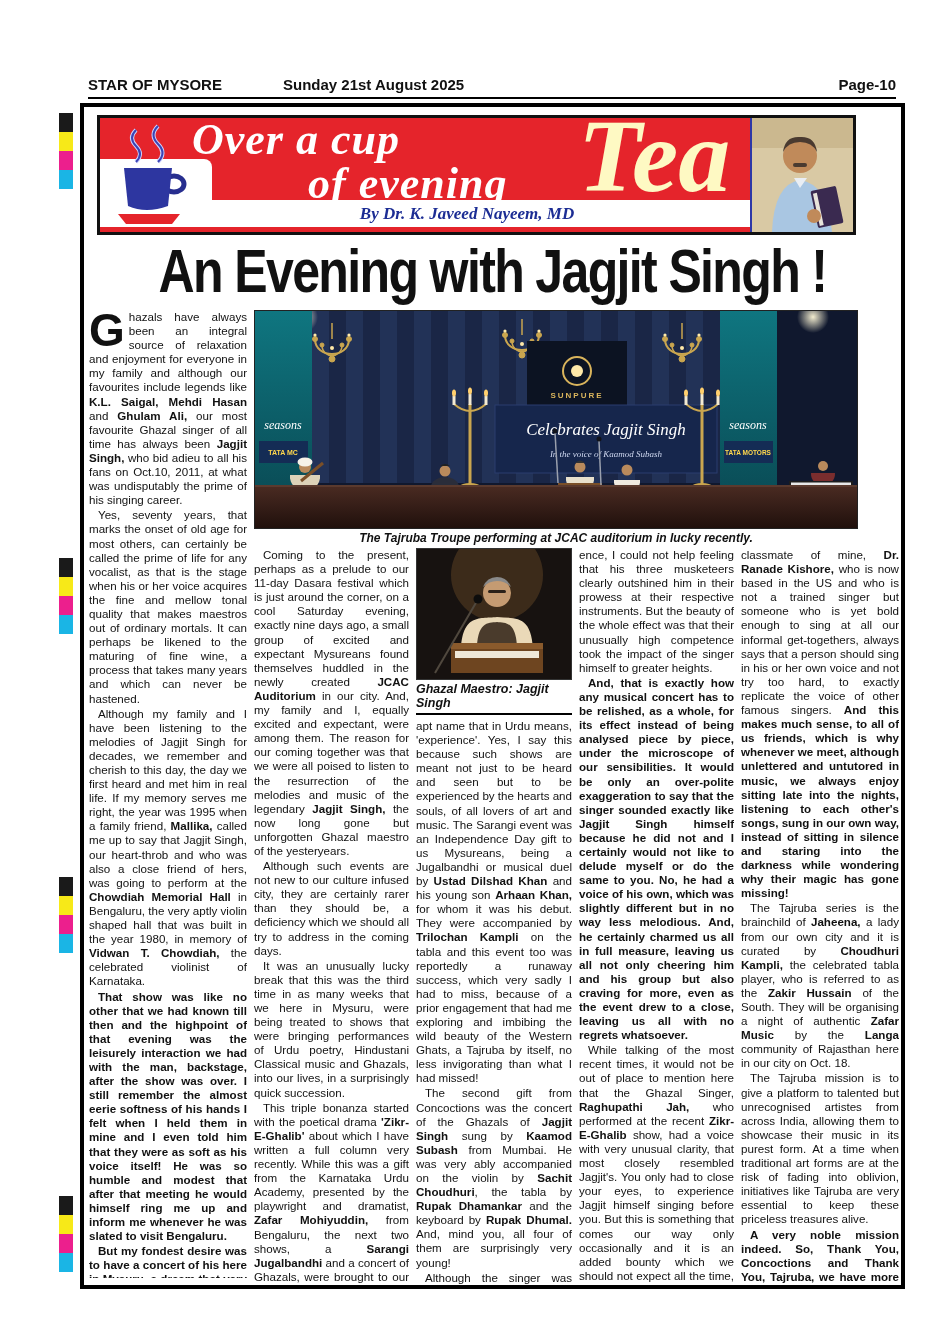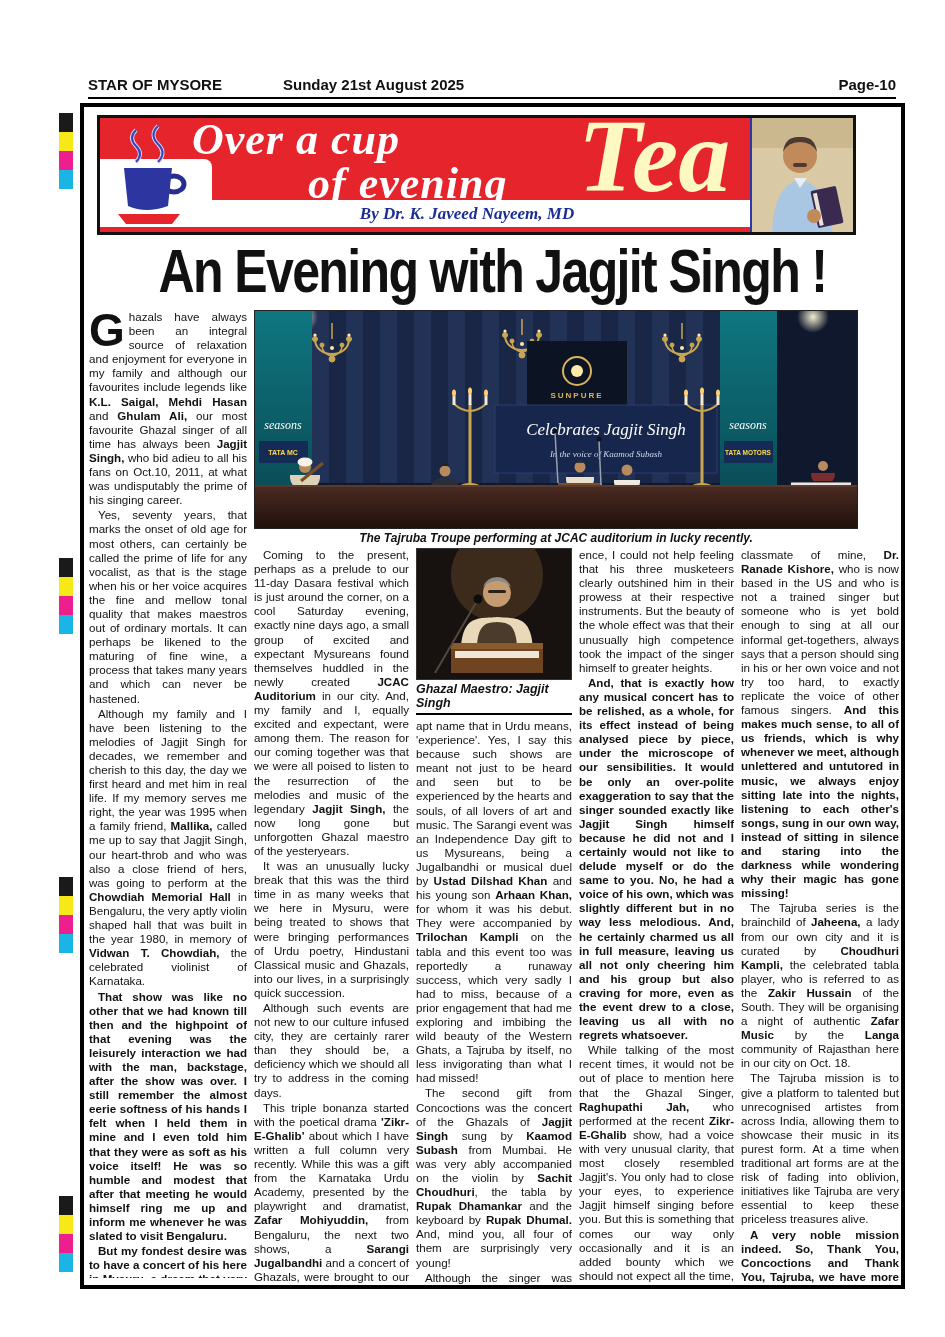--- a/index.html
+++ b/index.html
@@ -263,22 +263,22 @@
 
   <div id="col1" class="col">
       <p class="ni"><span class="dropcap">G</span>hazals have always been an integral source of relaxation and enjoyment for everyone in my family and although our favourites include legends like <b>K.L. Saigal, Mehdi Hasan</b> and <b>Ghulam Ali,</b> our most favourite Ghazal singer of all time has always been <b>Jagjit Singh,</b> who bid adieu to all his fans on Oct.10, 2011, at what was undisputably the prime of his singing career.</p>
       <p>Yes, seventy years, that marks the onset of old age for most others, can certainly be called the prime of life for any vocalist, as that is the stage when his or her voice acquires the fine and mellow tonal quality that makes maestros out of ordinary mortals. It can perhaps be likened to the maturing of fine wine, a process that takes many years and which can never be hastened.</p>
       <p>Although my family and I have been listening to the melodies of Jagjit Singh for decades, we remember and cherish to this day, the day we first heard and met him in real life. If my memory serves me right, the year was 1995 when a family friend, <b>Mallika,</b> called me up to say that Jagjit Singh, our heart-throb and who was also a close friend of hers, was going to perform at the <b>Chowdiah Memorial Hall</b> in Bengaluru, the very aptly violin shaped hall that was built in the year 1980, in memory of <b>Vidwan T. Chowdiah,</b> the celebrated violinist of Karnataka.</p>
       <p class="bp">That show was like no other that we had known till then and the highpoint of that evening was the leisurely interaction we had with the man, backstage, after the show was over. I still remember the almost eerie softness of his hands I felt when I held them in mine and I even told him that they were as soft as his voice itself! He was so humble and modest that after that meeting he would himself ring me up and inform me whenever he was slated to visit Bengaluru.</p>
       <p class="bp">But my fondest desire was to have a concert of his here in Mysuru, a dream that very sadly remained unfulfilled.</p>
     </div>
   <div id="col2" class="col">
       <p>Coming to the present, perhaps as a prelude to our 11-day Dasara festival which is just around the corner, on a cool Saturday evening, exactly nine days ago, a small group of excited and expectant Mysureans found themselves huddled in the newly created <b>JCAC Auditorium</b> in our city. And, my family and I, equally excited and expectant, were among them. The reason for our coming together was that we were all poised to listen to the resurrection of the melodies and music of the legendary <b>Jagjit Singh,</b> the now long gone but unforgotten Ghazal maestro of the yesteryears.</p>
+      <p>Although such events are not new to our culture infused city, they are certainly rarer than they should be, a deficiency which we should all try to address in the coming days.</p>
       <p>It was an unusually lucky break that this was the third time in as many weeks that we here in Mysuru, were being treated to shows that were bringing performances of Urdu poetry, Hindustani Classical music and Ghazals, into our lives, in a surprisingly quick succession.</p>
-      <p>Although such events are not new to our culture infused city, they are certainly rarer than they should be, a deficiency which we should all try to address in the coming days.</p>
       <p>This triple bonanza started with the poetical drama <b>'Zikr-E-Ghalib'</b> about which I have written a full column very recently. While this was a gift from the Karnataka Urdu Academy, presented by the playwright and dramatist, <b>Zafar Mohiyuddin,</b> from Bengaluru, the next two shows, a <b>Sarangi Jugalbandhi</b> and a concert of Ghazals, were brought to our city by the <b>Concoction Group</b> of intrepid youngsters, under the logo of  a most beautiful and</p>
     </div>
   <div id="col3" class="col">
     <svg class="inset" width="154" height="130" viewBox="0 0 154 130">
       <rect width="154" height="130" fill="#171210"></rect>
       <circle cx="80" cy="26" r="46" fill="#6b4c28" opacity="0.45"></circle>
       <g transform="translate(80,58)">
         <circle r="14" cy="-14" fill="#c59b72"></circle>
         <path d="M-14,-20 Q-10,-30 0,-30 Q10,-30 14,-20 Q8,-26 0,-26 Q-8,-26 -14,-20 Z" fill="#8a8a8a"></path>
         <rect x="-9" y="-17" width="18" height="3" rx="1.5" fill="#2b2119"></rect>

